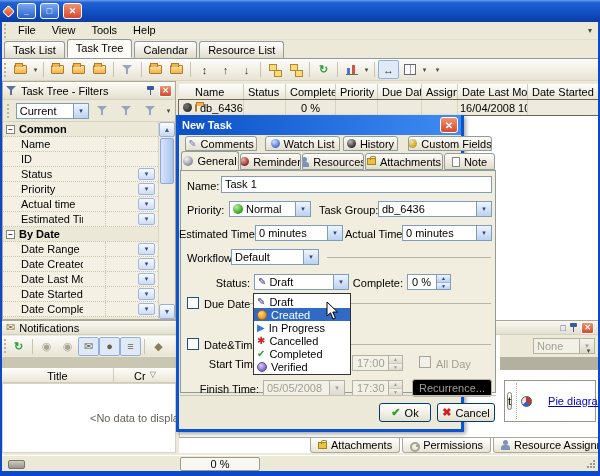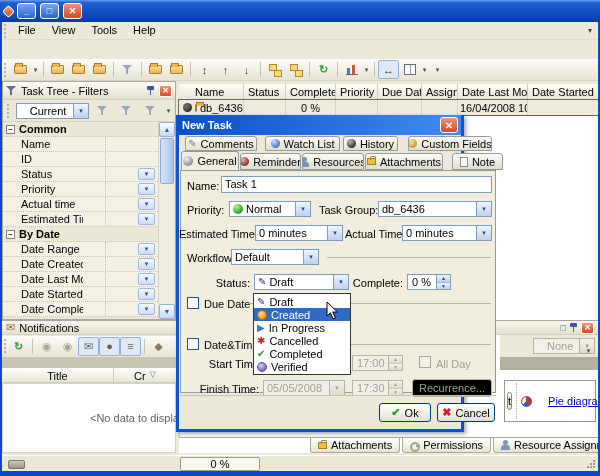--- a/index.html
+++ b/index.html
@@ -37,21 +37,21 @@
 .chartic::before{content:"";position:absolute;left:1px;bottom:0;width:3px;height:6px;background:#4d77cc}
 .chartic::after{content:"";position:absolute;left:6px;bottom:0;width:3px;height:9px;background:#cc5544}
 .colic{width:12px;height:11px;border:1px solid #667;background:linear-gradient(90deg,#fff 45%,#99b 45%,#99b 55%,#fff 55%)}
 .lp{left:2px;top:81px;width:174px;height:239px;border:1px solid #aca899;background:#f4f1e4;z-index:3}
 .lph{display:flex;align-items:center;gap:4px;height:18px;padding:0 3px;background:linear-gradient(#fdfcf8,#e3dfce);border-bottom:1px solid #d4d0c0}
 .pin{width:9px;height:11px;position:relative}
 .pin::before{content:"";position:absolute;left:1px;top:1px;width:7px;height:4px;background:#3a5a9c;border-radius:1px}
 .pin::after{content:"";position:absolute;left:4px;top:5px;width:1px;height:5px;background:#3a5a9c}
 .xsm{width:13px;height:12px;background:linear-gradient(#f0926f,#d6492f);border:1px solid #fff;border-radius:2px;color:#fff;font-size:8px;font-weight:bold;display:flex;align-items:center;justify-content:center}
 .lcrow{display:flex;align-items:center;gap:3px;height:22px;padding:0 2px;border-bottom:1px solid #d8d4c4;background:#ece9d8}
-.combo{display:flex;align-items:center;background:#fff;border:1px solid #7f9db9;height:16px;padding-left:13px;overflow:hidden;white-space:nowrap}
+.combo{display:flex;align-items:center;background:#fff;border:1px solid #7f9db9;height:16px;padding-left:3px;overflow:hidden;white-space:nowrap}
 .cbtn{margin-left:auto;width:15px;align-self:stretch;display:flex;align-items:center;justify-content:center;background:linear-gradient(#eef4fd,#bcd2f0);border-left:1px solid #7f9db9;color:#28467a;font-size:7px;flex:none}
 .combo.dis{background:#f2f1e8;color:#a29e90;border-color:#b5b2a2}
 .combo.dis .cbtn{background:linear-gradient(#f4f3ec,#dedace);color:#a29e90;border-left-color:#b5b2a2}
 .flist{position:absolute;left:0;top:40px;right:17px;bottom:0;overflow:hidden}
 .fr{display:flex;align-items:center;height:15px;border-bottom:1px dotted #c9c5b2;padding-left:3px;position:relative;background:#f4f1e4}
 .fr.grp{font-weight:bold;background:#ece8d8}
 .fr .cbox{width:9px;height:9px;border:1px solid #888273;background:#fff;font-size:8px;line-height:7px;text-align:center;margin-right:4px;color:#333}
 .fr.item{padding-left:18px}
 .flbl{width:62px;overflow:hidden;white-space:nowrap}
 .fr.item::after{content:"";position:absolute;left:102px;top:0;bottom:0;border-left:1px dotted #c9c5b2}
@@ -146,20 +146,26 @@
 
   <div class="r mbar">
     <span class="grip"></span>
     <span class="mitem">File</span>
     <span class="mitem">View</span>
     <span class="mitem">Tools</span>
     <span class="mitem">Help</span>
     <span style="margin-left:auto;padding-right:6px;font-size:8px;color:#444">▾</span>
   </div>
 
+  <div class="r mtabs">
+    <span class="mtab">Task List</span>
+    <span class="mtab on">Task Tree</span>
+    <span class="mtab">Calendar</span>
+    <span class="mtab">Resource List</span>
+  </div>
 
   <div class="r tool">
     <span class="grip"></span>
     <span class="ib">
         <span class="fold"></span>
       </span>
     <span class="smdd">▾</span>
     <span class="sep"></span>
     <span class="ib">
         <span class="fold"></span>
@@ -428,21 +434,21 @@
         <span>Reminder</span>
       </span>
     <span class="dtab2" style="left:123px;top:38px;width:62px">
         <span class="personic"></span>
         <span>Resources</span>
       </span>
     <span class="dtab2" style="left:186px;top:38px;width:78px">
         <span class="lockic"></span>
         <span>Attachments</span>
       </span>
-    <span class="dtab2" style="left:273px;top:38px;width:51px">
+    <span class="dtab2" style="left:265px;top:38px;width:51px">
         <span class="noteic"></span>
         <span>Note</span>
       </span>
 
     <div class="dbody"></div>
 
     <span class="dl" style="left:8px;top:65px;width:30px;text-align:right">Name:</span>
     <span class="din" style="left:42px;top:61px;width:271px">Task 1</span>
 
     <span class="dl" style="left:8px;top:89px;width:38px;">Priority:</span>

